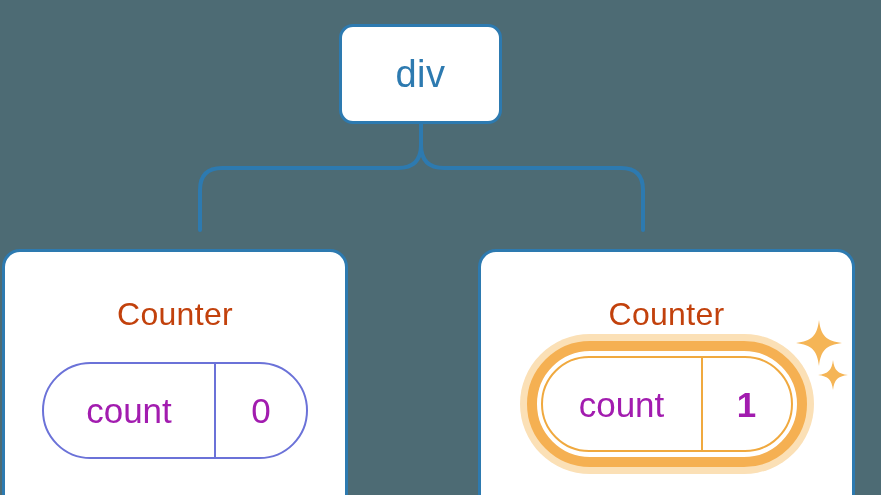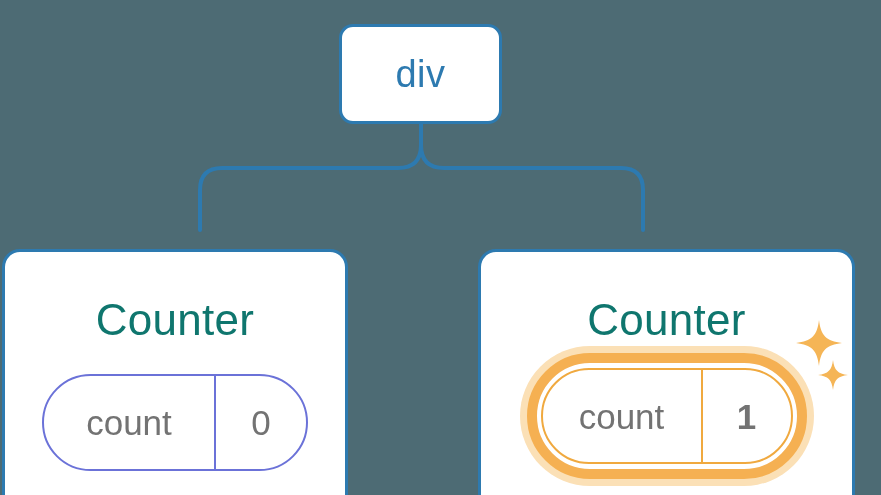--- a/index.html
+++ b/index.html
@@ -68,22 +68,22 @@
     width: 346px;
     height: 265px;
   }
   #node-counter-right {
     left: 478px;
     top: 228px;
     width: 377px;
     height: 265px;
   }
   .card-title {
-    color: #0f766e;
-    font-size: 44px;
+    color: #c2410c;
+    font-size: 32px;
     line-height: 1;
     letter-spacing: 0.3px;
     margin-top: 46px;
   }
 
   
   .pill-wrap {
     position: relative;
     margin-top: 32px;
     display: flex;
@@ -99,21 +99,21 @@
     border-radius: 999px;
     background: #ffffff;
     height: 97px;
     width: 266px;
   }
   .pill-key, .pill-val {
     display: flex;
     align-items: center;
     justify-content: center;
     box-sizing: border-box;
-    color: #737373;
+    color: #a21caf;
     font-size: 35px;
     line-height: 1;
   }
   .pill-key {
     flex: 0 0 172px;
     border-right: 2px solid #6b72d8;
   }
   .pill-val {
     flex: 1 1 auto;
   }

